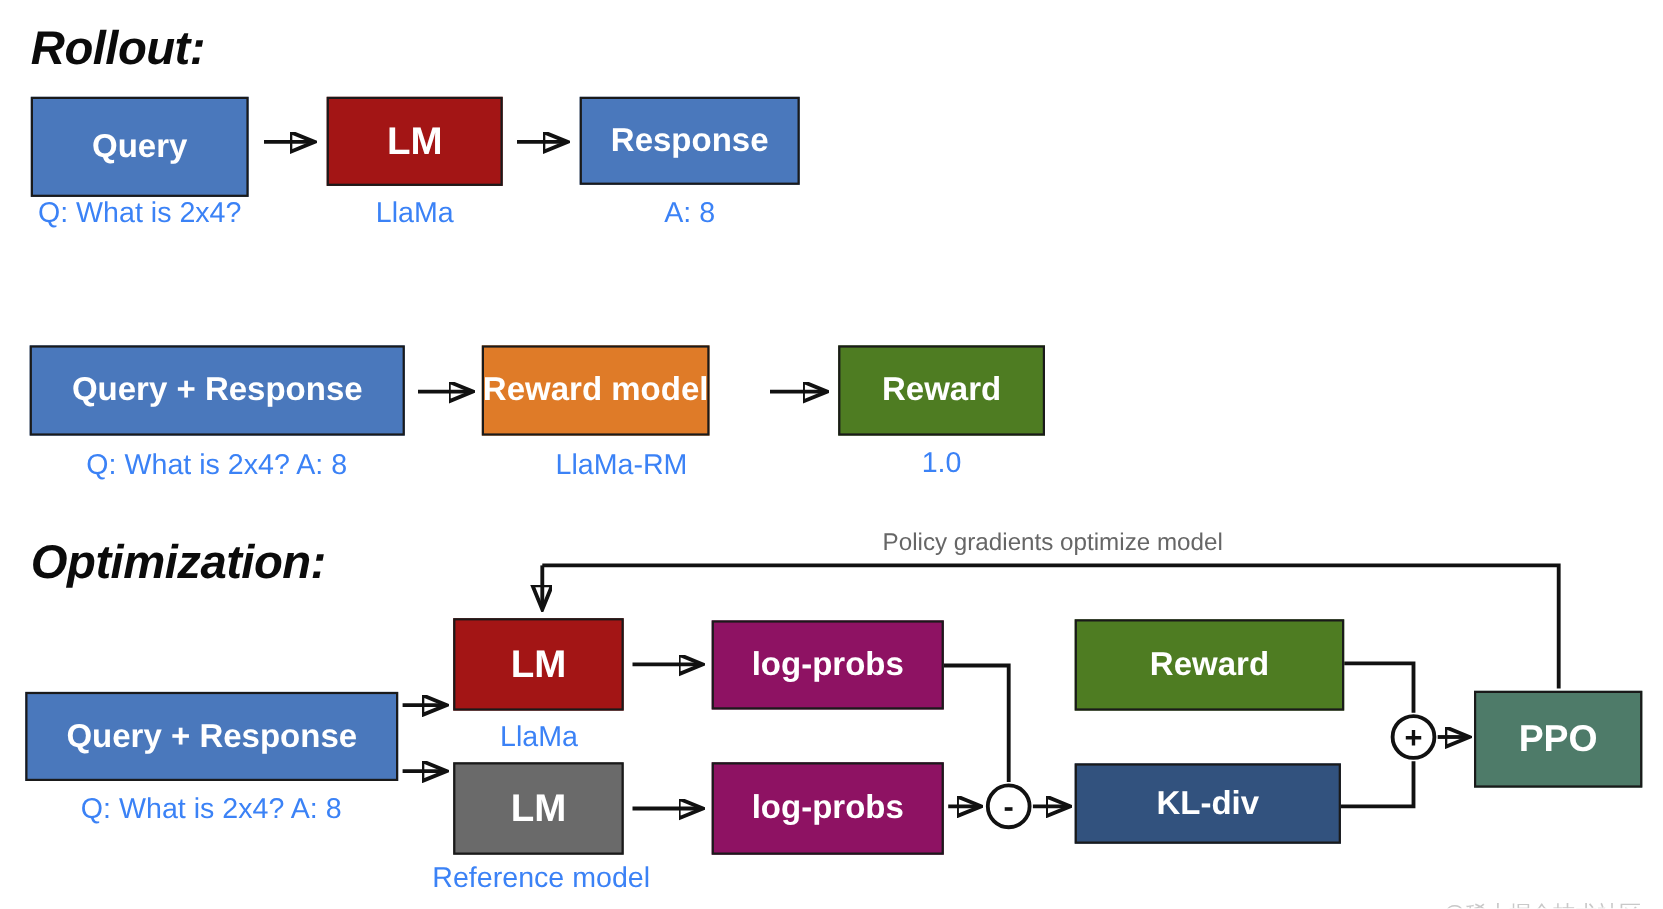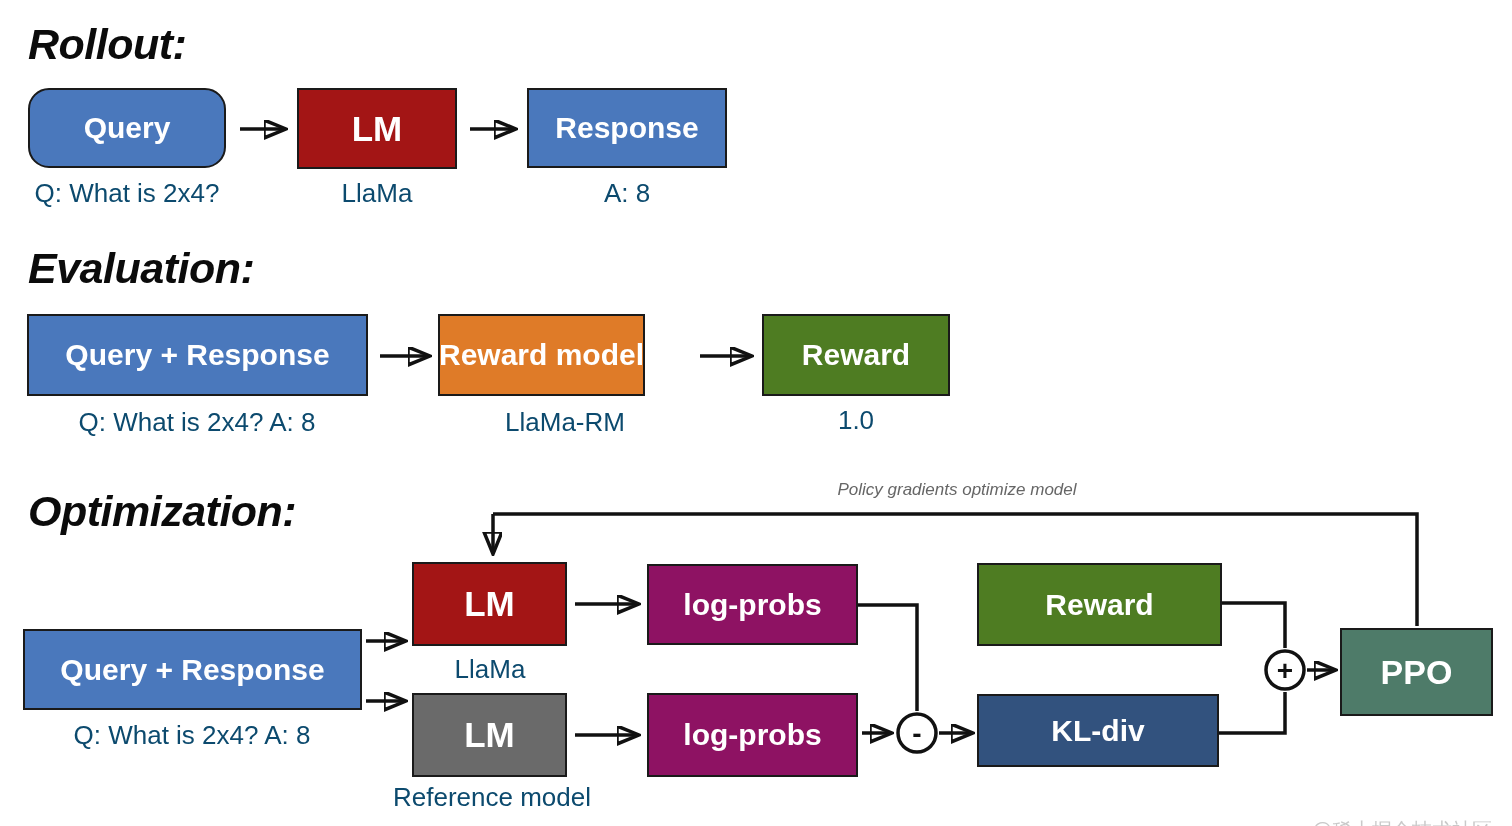--- a/index.html
+++ b/index.html
@@ -12,27 +12,26 @@
     letter-spacing:-0.5px;white-space:nowrap;font-style:italic;
   }
   .box{
     position:absolute;display:flex;align-items:center;justify-content:center;
     color:#ffffff;font-weight:bold;font-size:30px;
     border:2.5px solid #1a1a1a;box-sizing:border-box;white-space:nowrap;
   }
   .box.lm{font-size:35px;}
   .box.ppo{font-size:34px;}
   .caption{
-    position:absolute;color:#0c4a6e;font-size:26px;text-align:center;
+    position:absolute;color:#3b82f6;font-size:26px;text-align:center;
     white-space:nowrap;transform:translateX(-50%);
   }
   .flow-label{
-    position:absolute;color:#666666;font-size:17px;white-space:nowrap;
+    position:absolute;color:#666666;font-size:22px;white-space:nowrap;
     transform:translateX(-50%);
-    font-style:italic;
   }
   .watermark{
     position:absolute;color:#c9c9c9;font-size:20px;white-space:nowrap;
   }
   #wires{position:absolute;left:0;top:0;width:1512px;height:826px;pointer-events:none;}
   #wires line,#wires path{stroke:#111;stroke-width:3.5;fill:none;}
   #wires circle{fill:#fff;stroke:#111;stroke-width:3.5;}
   #wires text{fill:#111;font-size:28px;font-weight:bold;text-anchor:middle;font-family:"Liberation Sans",sans-serif;}
 </style>
 </head>
@@ -70,35 +69,34 @@
     <line x1="1307" y1="670" x2="1334" y2="670" marker-end="url(#ah)"></line>
 
     <circle cx="917" cy="733" r="19"></circle>
     <text x="917" y="743">-</text>
     <circle cx="1285" cy="670" r="19"></circle>
     <text x="1285" y="680">+</text>
   </svg>
 
   <div class="heading" style="left:28px;top:20px;">Rollout:</div>
 
-  <div class="box" style="left: 28px; top: 88px; width: 198px; height: 80px; background-color: rgb(74, 120, 188); border-radius: 21px;">
+  <div class="box" style="left: 28px; top: 88px; width: 198px; height: 91px; background-color: rgb(74, 120, 188);">
     <span>Query</span>
   </div>
   <div class="box lm" style="left: 297px; top: 88px; width: 160px; height: 81px; background-color: rgb(163, 21, 21);">
     <span>LM</span>
   </div>
   <div class="box" style="left: 527px; top: 88px; width: 200px; height: 80px; background-color: rgb(74, 120, 188);">
     <span>Response</span>
   </div>
 
   <div class="caption" style="left:127px;top:178px;">Q: What is 2x4?</div>
   <div class="caption" style="left:377px;top:178px;">LlaMa</div>
   <div class="caption" style="left:627px;top:178px;">A: 8</div>
 
-  <div class="heading" style="left:28px;top:244px;">Evaluation:</div>
 
   <div class="box" style="left: 27px; top: 314px; width: 341px; height: 82px; background-color: rgb(74, 120, 188);">
     <span>Query + Response</span>
   </div>
   <div class="box" style="left: 438px; top: 314px; width: 207px; height: 82px; background-color: rgb(223, 123, 40);">
     <span>Reward model</span>
   </div>
   <div class="box" style="left: 762px; top: 314px; width: 188px; height: 82px; background-color: rgb(78, 124, 34);">
     <span>Reward</span>
   </div>

